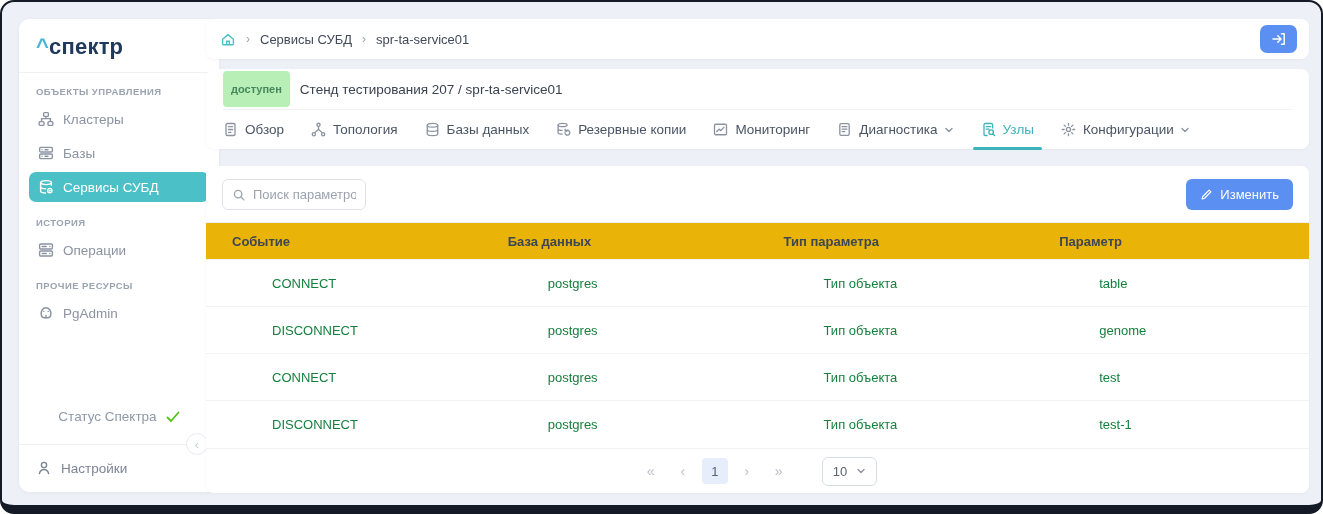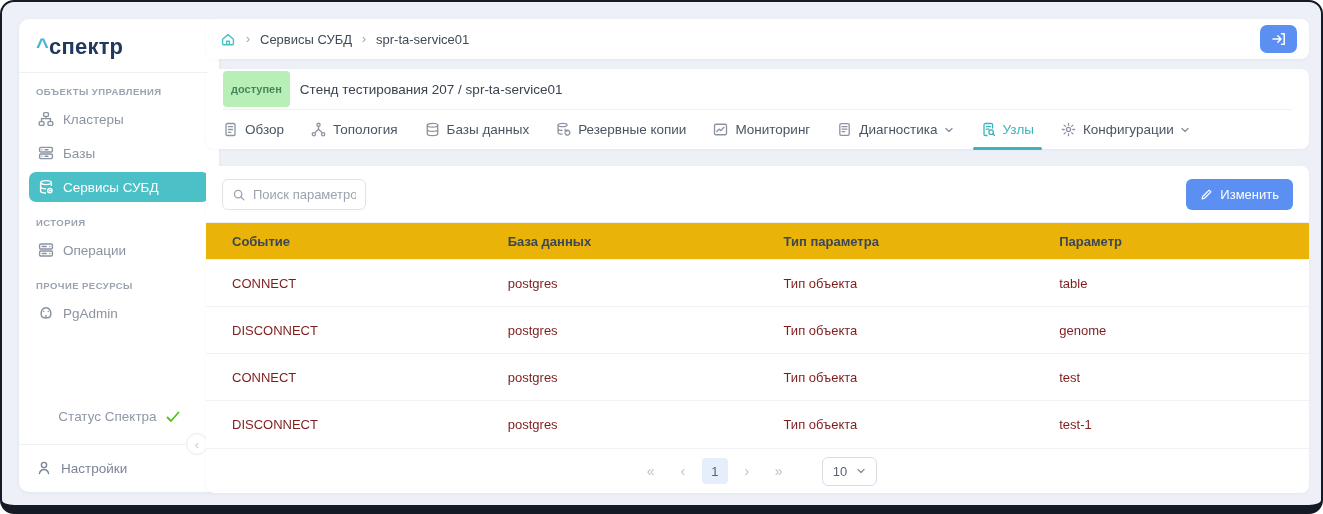--- a/index.html
+++ b/index.html
@@ -70,21 +70,21 @@
   .search-box { width: 144px; height: 31px; border: 1px solid #dfe3e8; border-radius: 6px; display: flex; align-items: center; gap: 7px; padding: 0 9px; color: #9aa3af; background: #fff; }
   .search-box input { border: none; outline: none; width: 100%; font-size: 13px; font-family: "Liberation Sans", sans-serif; color: #39424f; background: transparent; }
   .search-box input::placeholder { color: #9aa3af; }
   .edit-btn { margin-left: auto; height: 31px; padding: 0 14px; border: none; border-radius: 6px; background: #5b8ff2; color: #fff; font-size: 13px; font-family: "Liberation Sans", sans-serif; display: flex; align-items: center; gap: 7px; cursor: pointer; }
 
   .grid-row { display: grid; grid-template-columns: repeat(4, 1fr); align-items: center; }
   .grid-row > div { padding-left: 26px; font-size: 13px; }
   .thead { height: 37px; border-top: 1px solid #eef0f3; background: #eab308; }
   .thead > div { font-weight: 700; color: #3d4654; }
   .trow { height: 47px; border-top: 1px solid #f0f2f5; }
-  .trow > div { color: #7f1d1d; }
+  .trow > div { color: #15803d; margin-left: 40px; }
 
   .pagination { margin-top: auto; height: 45px; border-top: 1px solid #f0f2f5; display: flex; align-items: center; justify-content: center; gap: 6px; }
   .pg-btn { min-width: 26px; height: 26px; display: flex; align-items: center; justify-content: center; color: #b9c0cb; font-size: 14px; border-radius: 4px; cursor: pointer; }
   .pg-current { background: #e7eefb; color: #55627a; font-size: 13px; cursor: default; }
   .size-select { margin-left: 24px; height: 29px; border: 1px solid #d8dde4; border-radius: 6px; background: #fff; padding: 0 10px; display: flex; align-items: center; gap: 9px; color: #5c6570; font-size: 13px; cursor: pointer; }
   .size-select .chev { color: #8b93a1; }
 
   svg { display: block; }
 </style>
 </head>

